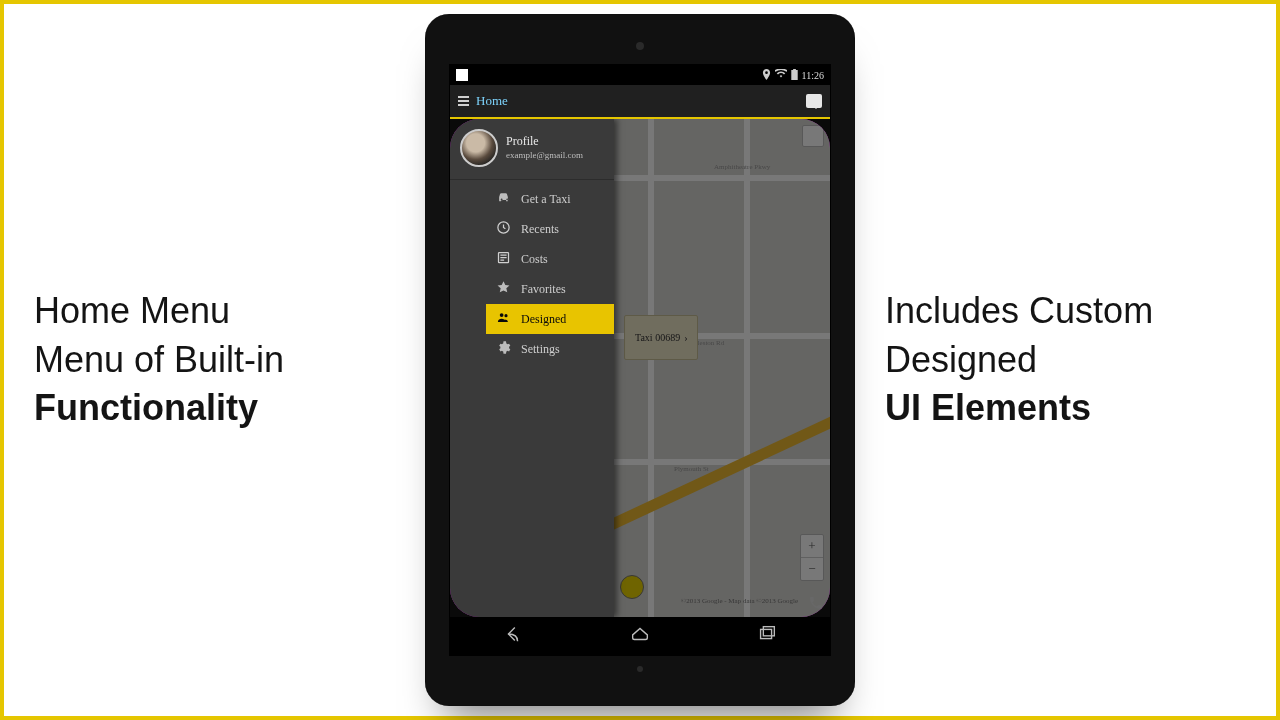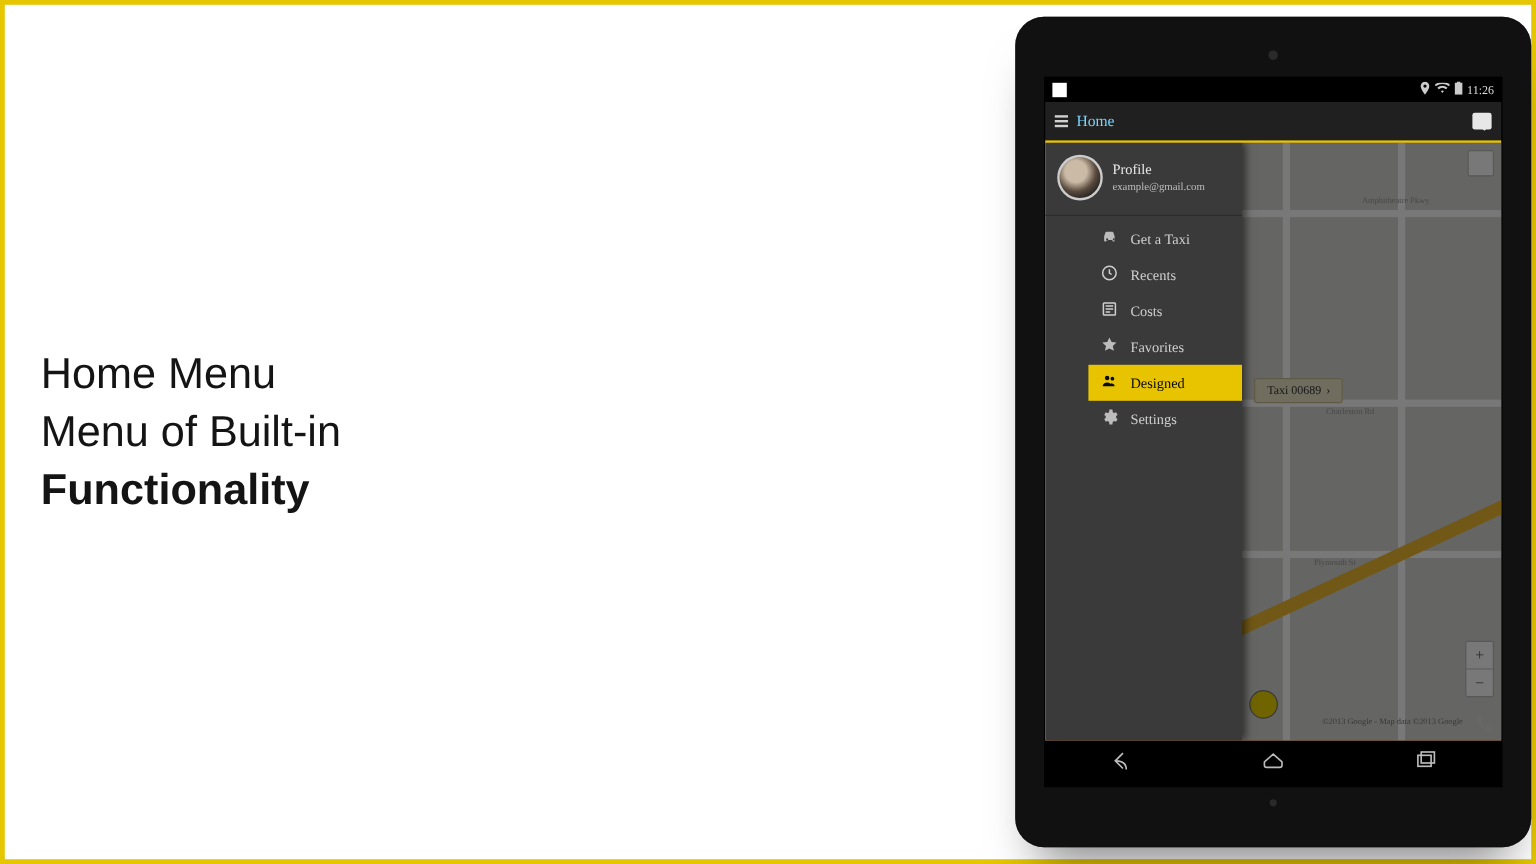--- a/index.html
+++ b/index.html
@@ -19,39 +19,39 @@
   .sb-left{width:12px;height:12px;background:#fff;}
   .sb-right{display:flex;align-items:center;gap:4px;}
   .sb-ico{color:#ccc;font-size:10px;}
   
   .actionbar{height:32px;background:#202020;border-bottom:2px solid #e5c600;color:#7dd3fc;display:flex;align-items:center;justify-content:space-between;padding:0 8px;font-size:13px;}
   .hamb{display:inline-flex;flex-direction:column;gap:2px;margin-right:7px;vertical-align:middle;}
   .hamb span{width:11px;height:2px;background:#d0d0d0;}
   .chat-ico{width:16px;height:14px;background:#e7e7e7;border-radius:2px;position:relative;}
   .chat-ico:after{content:"";position:absolute;bottom:-4px;right:3px;border:3px solid transparent;border-top-color:#e7e7e7;}
   
-  .content{flex:1;display:flex;position:relative;background:#fdba74;overflow:hidden;}
+  .content{flex:1;display:flex;position:relative;background:#a21caf;overflow:hidden;border-radius:29px;}
   .drawer{width:164px;background:#3a3a3a;display:flex;flex-direction:column;box-shadow:3px 0 6px rgba(0,0,0,.5);z-index:2;}
   .profile{display:flex;align-items:center;padding:10px 10px 12px;gap:8px;border-bottom:1px solid #2c2c2c;}
   .avatar{width:34px;height:34px;border-radius:50%;border:2px solid #ccc;background:radial-gradient(circle at 40% 35%, #cabaa6 0 30%, #5a4b3e 55%, #20201f 80%);}
   .pf-text{color:#e8e8e8;font-size:12px;line-height:1.1;}
   .pf-text small{font-size:9px;color:#bdbdbd;}
   .menu{display:flex;flex-direction:column;padding-top:4px;margin-left:36px;}
   .mi{display:flex;align-items:center;gap:10px;height:30px;padding:0 10px;color:#cfcfcf;font-size:12px;cursor:pointer;}
   .mi svg{width:15px;height:15px;fill:#bcbcbc;}
   .mi.sel{background:#e8c400;color:#0a0a0a;}
   .mi.sel svg{fill:#0a0a0a;}
   
   .map{flex:1;background:#d7d6d2;position:relative;filter:brightness(.47);}
   .road{position:absolute;background:#fff;}
   .road.h{height:6px;left:0;right:0;}
   .road.v{width:6px;top:0;bottom:0;}
   .ylroad{position:absolute;left:-60px;bottom:60px;width:500px;height:11px;background:#f0bb30;transform:rotate(-25deg);transform-origin:left center;}
   .taxi-marker{position:absolute;left:6px;bottom:18px;width:22px;height:22px;border-radius:50%;background:#ecd500;border:1px solid #777;}
-  .taxi-callout{position:absolute;left:10px;top:196px;background:#efe7c9;color:#333;font-size:10px;padding:4px 10px;border-radius:2px;border:1px solid #c9c097;display:flex;align-items:center;gap:4px;}
+  .taxi-callout{position:absolute;left:10px;top:196px;background:#efe7c9;color:#333;font-size:10px;padding:16px 10px;border-radius:2px;border:1px solid #c9c097;display:flex;align-items:center;gap:4px;}
   .locate{position:absolute;top:6px;right:6px;width:20px;height:20px;border:1px solid #bbb;background:#fff;border-radius:2px;}
   .zoom{position:absolute;right:6px;bottom:36px;width:22px;background:#fff;border:1px solid #bbb;border-radius:2px;display:flex;flex-direction:column;}
   .zoom div{height:22px;display:flex;align-items:center;justify-content:center;font-size:13px;color:#555;}
   .zoom div+div{border-top:1px solid #ccc;}
   .attrib{position:absolute;right:32px;bottom:12px;font-size:7px;color:#777;white-space:nowrap;}
   .phone{position:absolute;right:4px;bottom:4px;width:20px;height:20px;display:flex;align-items:center;justify-content:center;}
   .streetlbl{position:absolute;font-size:7px;color:#999;}
   
   .navbar{height:38px;background:#000;display:flex;align-items:center;justify-content:space-around;}
   .navbar svg{width:22px;height:22px;stroke:#bbb;fill:none;stroke-width:1.5;}
@@ -199,14 +199,19 @@
         <span><svg viewBox="0 0 24 24">
               <rect x="5" y="7" width="12" height="10"></rect>
               <rect x="8" y="4" width="12" height="10"></rect>
             </svg></span>
       </div>
 
     </div>
     <div class="dothome"></div>
   </div>
 
+  <div class="right-text">
+    <div class="light">Includes Custom</div>
+    <div class="light">Designed</div>
+    <div class="bold">UI Elements</div>
+  </div>
 
 </div>
 
 </body></html>

